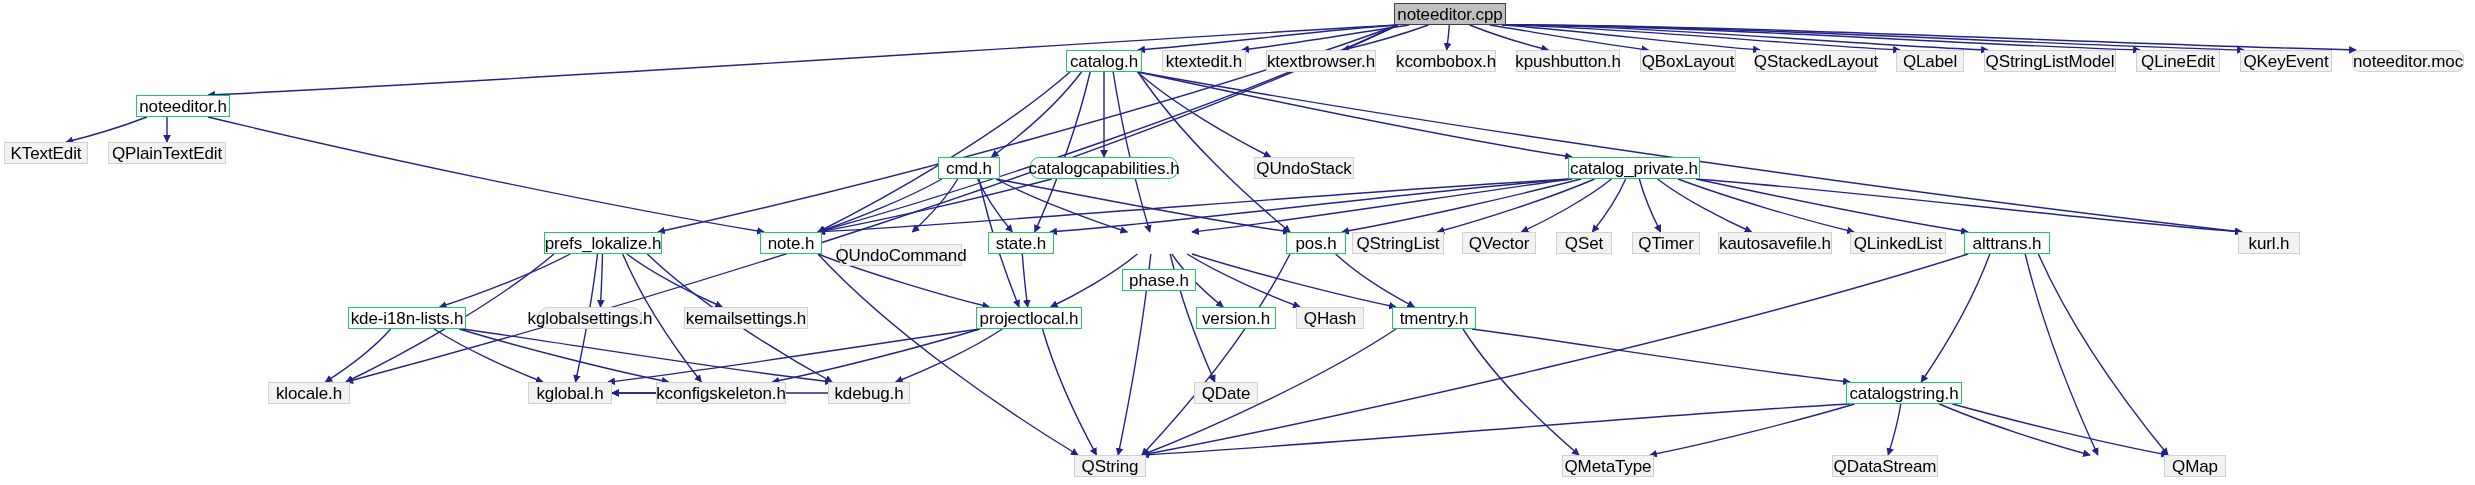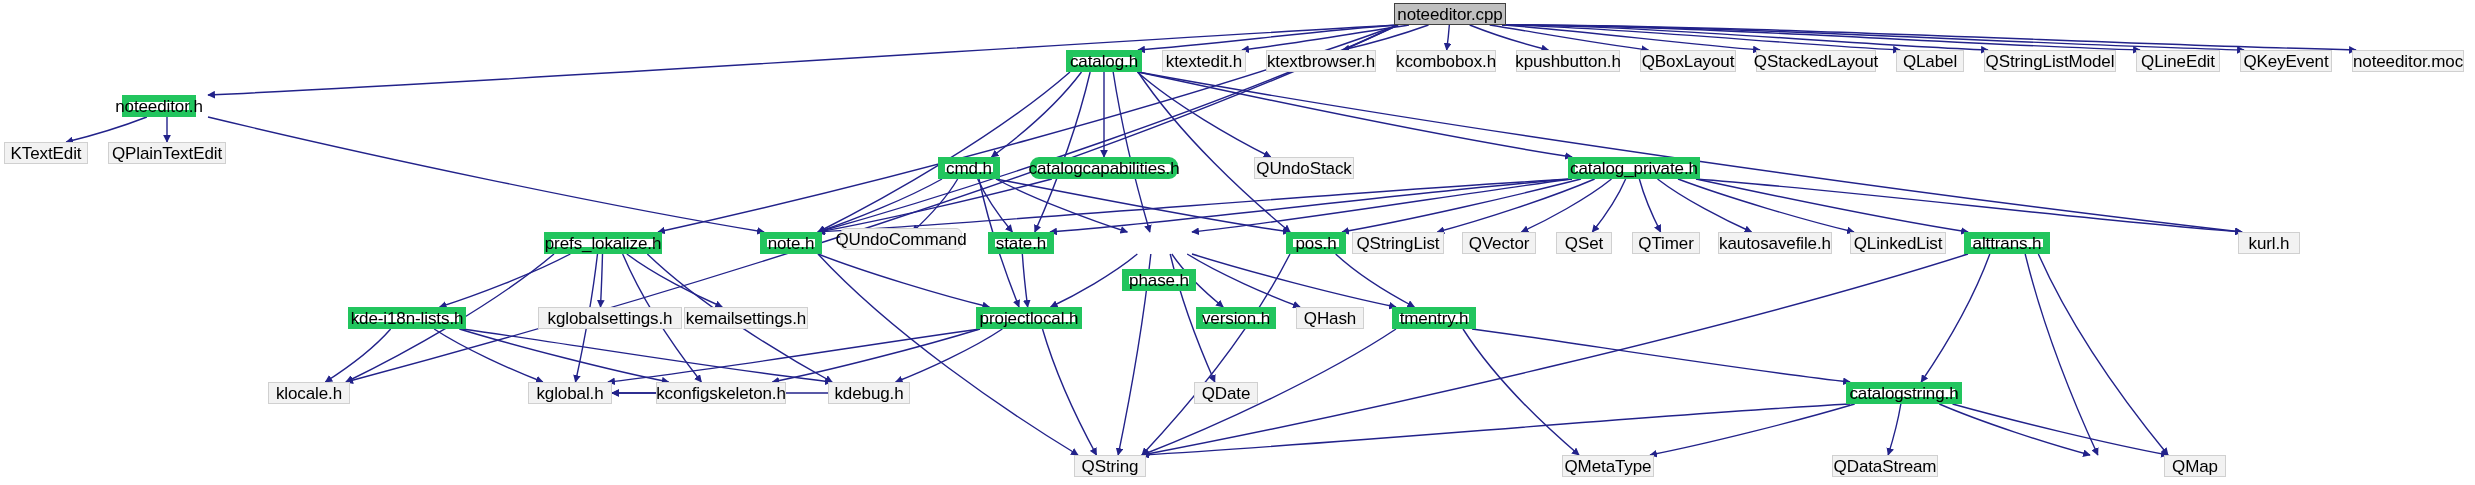--- a/index.html
+++ b/index.html
@@ -33,21 +33,21 @@
     background: #ffffff;
     border: 1px solid #c0c0c0;
     color: #000000;
     font-size: 17px;
     line-height: 1;
     white-space: nowrap;
     letter-spacing: -0.1px;
     z-index: 5;
   }
   .node.hdr {
-    border: 7px solid #22c55e;
+    border: 1px solid #22c55e;
   }
   .node.root {
     background: #c0c0c0;
     border: 1px solid #404040;
   }
   .node.ext {
     background: #f2f2f2;
     border: 1px solid #d0d0d0;
   }
 </style>
@@ -146,55 +146,55 @@
         <path d="M 1854.6666666666667 404 C 1797.3600000000001 420.99920000000003, 1707.3066666666666 443.78, 1650 455" marker-end="url(#arrow)"></path>
         <path d="M 1900.8333333333333 404 C 1897.2866666666666 425.1464, 1891.7133333333334 443.78, 1888.1666666666667 455" marker-end="url(#arrow)"></path>
         <path d="M 1939.3333333333333 404 C 1981.52 422.16560000000004, 2047.8133333333333 443.78, 2090 455" marker-end="url(#arrow)"></path>
         <path d="M 1952.5 404 C 2012.84 420.7652, 2107.66 443.78, 2168 455" marker-end="url(#arrow)"></path>
         <path d="M 656 393 C 643.68 393, 624.32 393, 612 393" marker-end="url(#arrow)"></path>
         <path d="M 828 393 C 767.52 393, 672.48 393, 612 393" marker-end="url(#arrow)"></path>
       </g>
   </svg>
   <div id="node-layer">
       <div class="node root" style="left: 1394px; top: 3px; width: 112px;">noteeditor.cpp</div>
-      <div class="node hdr" style="left: 122px; top: 95px; width: 74px;">noteeditor.h</div>
+      <div class="node hdr" style="left: 136px; top: 95px; width: 94px;">noteeditor.h</div>
       <div class="node hdr" style="left: 1066px; top: 50px; width: 76px;">catalog.h</div>
       <div class="node ext" style="left: 1162px; top: 50px; width: 84px;">ktextedit.h</div>
       <div class="node ext" style="left: 1266px; top: 50px; width: 110px;">ktextbrowser.h</div>
       <div class="node ext" style="left: 1396px; top: 50px; width: 100px;">kcombobox.h</div>
       <div class="node ext" style="left: 1516px; top: 50px; width: 104px;">kpushbutton.h</div>
       <div class="node ext" style="left: 1640px; top: 50px; width: 96px;">QBoxLayout</div>
       <div class="node ext" style="left: 1756px; top: 50px; width: 120px;">QStackedLayout</div>
       <div class="node ext" style="left: 1896px; top: 50px; width: 68px;">QLabel</div>
       <div class="node ext" style="left: 1984px; top: 50px; width: 132px;">QStringListModel</div>
       <div class="node ext" style="left: 2136px; top: 50px; width: 84px;">QLineEdit</div>
       <div class="node ext" style="left: 2240px; top: 50px; width: 92px;">QKeyEvent</div>
-      <div class="node ext" style="left: 2352px; top: 50px; width: 112px;">noteeditor.moc</div>
+      <div class="node ext" style="left: 2352px; top: 50px; width: 112px; border-radius: 8px;">noteeditor.moc</div>
       <div class="node ext" style="left: 4px; top: 142px; width: 84px;">KTextEdit</div>
       <div class="node ext" style="left: 108px; top: 142px; width: 118px;">QPlainTextEdit</div>
       <div class="node hdr" style="left: 938px; top: 157px; width: 62px;">cmd.h</div>
       <div class="node hdr" style="left: 1030px; top: 157px; width: 148px; border-radius: 9px;">catalogcapabilities.h</div>
       <div class="node ext" style="left: 1254px; top: 157px; width: 100px;">QUndoStack</div>
       <div class="node hdr" style="left: 1568px; top: 157px; width: 132px;">catalog_private.h</div>
       <div class="node hdr" style="left: 544px; top: 232px; width: 118px;">prefs_lokalize.h</div>
       <div class="node hdr" style="left: 760px; top: 232px; width: 62px;">note.h</div>
-      <div class="node ext" style="left: 840px; top: 228px; width: 122px; border-radius: 6px;">QUndoCommand</div>
+      <div class="node ext" style="left: 840px; top: 244px; width: 122px;">QUndoCommand</div>
       <div class="node hdr" style="left: 988px; top: 232px; width: 66px; text-align: center;">state.h</div>
       <div class="node hdr" style="left: 1122px; top: 232px; width: 74px; margin-top: 37px;">phase.h</div>
       <div class="node hdr" style="left: 1286px; top: 232px; width: 60px;">pos.h</div>
       <div class="node ext" style="left: 1352px; top: 232px; width: 92px;">QStringList</div>
       <div class="node ext" style="left: 1462px; top: 232px; width: 74px;">QVector</div>
       <div class="node ext" style="left: 1556px; top: 232px; width: 56px;">QSet</div>
       <div class="node ext" style="left: 1632px; top: 232px; width: 68px;">QTimer</div>
       <div class="node ext" style="left: 1718px; top: 232px; width: 114px;">kautosavefile.h</div>
       <div class="node ext" style="left: 1850px; top: 232px; width: 96px;">QLinkedList</div>
       <div class="node hdr" style="left: 1964px; top: 232px; width: 86px;">alttrans.h</div>
       <div class="node ext" style="left: 2238px; top: 232px; width: 62px;">kurl.h</div>
       <div class="node hdr" style="left: 348px; top: 307px; width: 118px;">kde-i18n-lists.h</div>
-      <div class="node ext" style="left: 538px; top: 307px; width: 144px;">kglobalsettings.h</div>
+      <div class="node ext" style="left: 538px; top: 307px; width: 104px; border-radius: 10px;">kglobalsettings.h</div>
       <div class="node ext" style="left: 684px; top: 307px; width: 124px;">kemailsettings.h</div>
       <div class="node hdr" style="left: 976px; top: 307px; width: 106px;">projectlocal.h</div>
       <div class="node hdr" style="left: 1196px; top: 307px; width: 80px;">version.h</div>
       <div class="node ext" style="left: 1296px; top: 307px; width: 68px;">QHash</div>
       <div class="node hdr" style="left: 1392px; top: 307px; width: 84px;">tmentry.h</div>
       <div class="node ext" style="left: 268px; top: 382px; width: 82px;">klocale.h</div>
       <div class="node ext" style="left: 528px; top: 382px; width: 84px;">kglobal.h</div>
       <div class="node ext" style="left: 656px; top: 382px; width: 130px;">kconfigskeleton.h</div>
       <div class="node ext" style="left: 828px; top: 382px; width: 82px;">kdebug.h</div>
       <div class="node ext" style="left: 1194px; top: 382px; width: 64px;">QDate</div>

